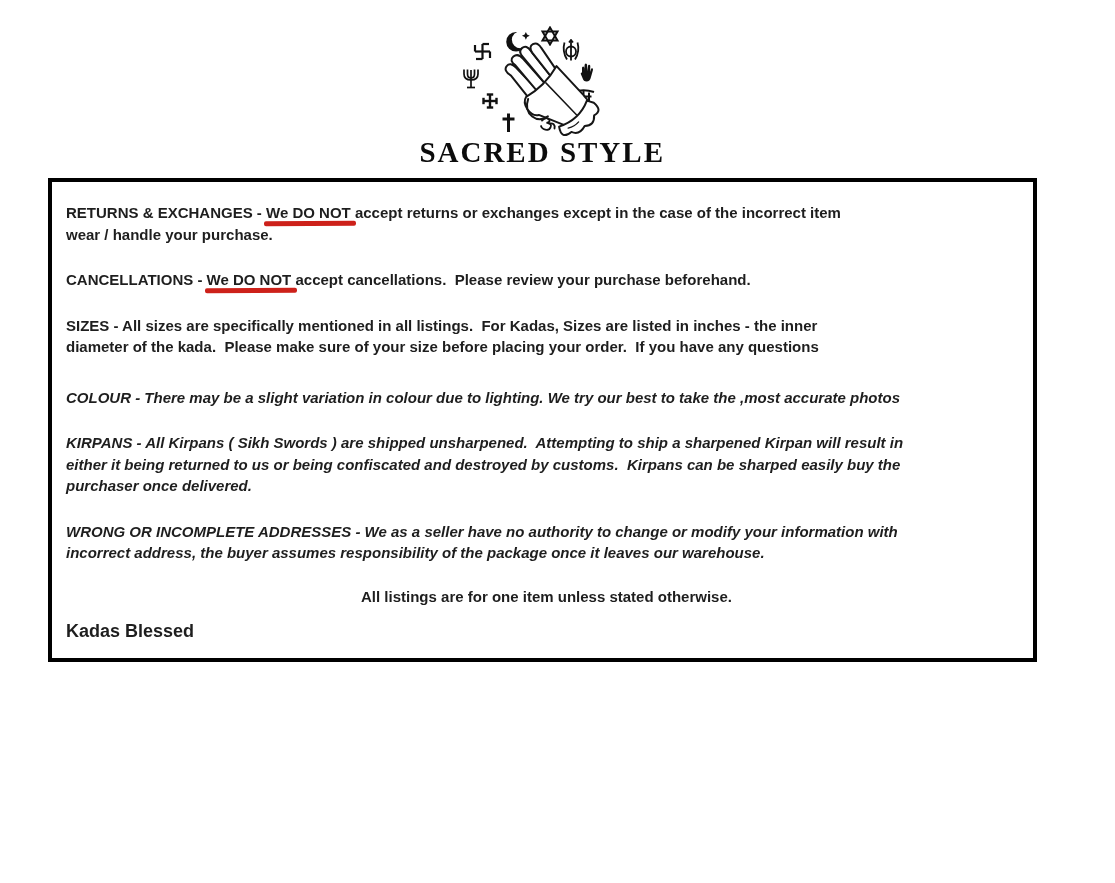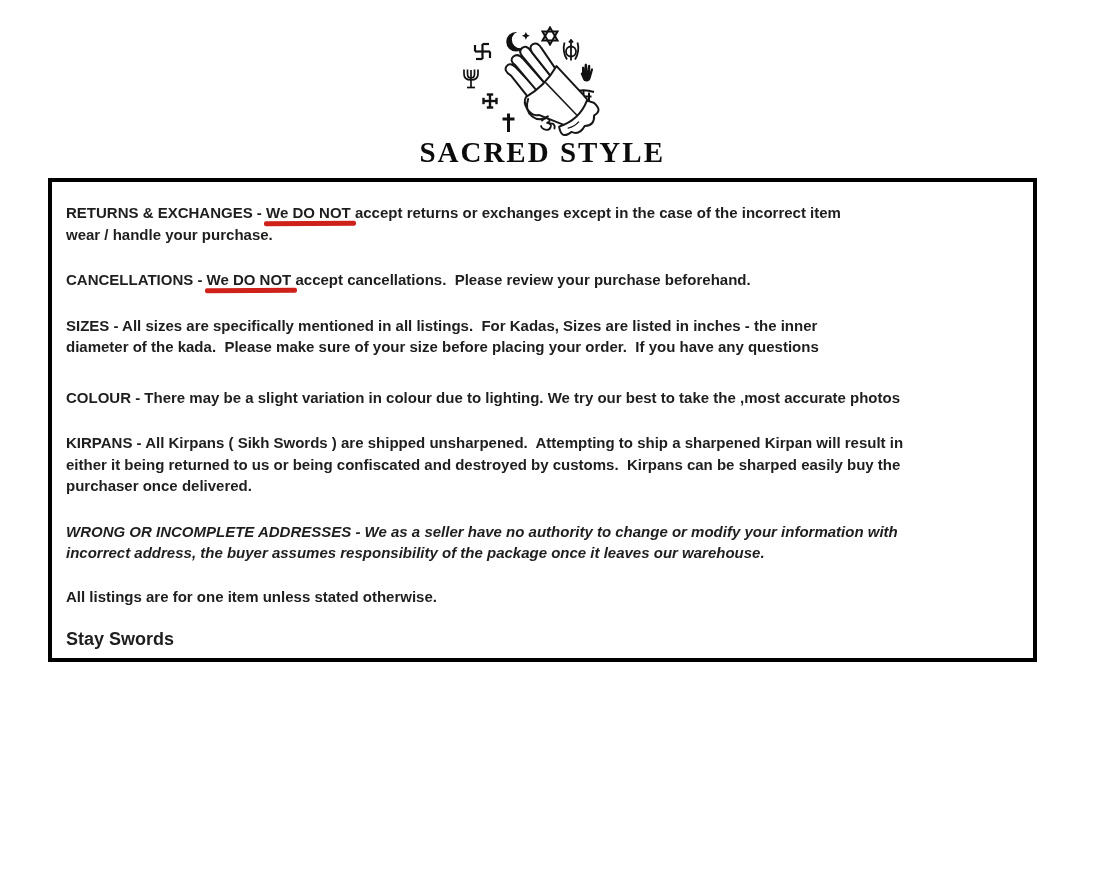--- a/index.html
+++ b/index.html
@@ -32,23 +32,23 @@
   
   .policy-box{
     position:absolute;left:48px;top:178px;
     width:989px;height:484px;box-sizing:border-box;
     border:4px solid var(--border);
     padding:20px 6px 0 14px;
     background:var(--background);
   }
   .para{margin:0 0 24px 0;}
   .para.m29{margin-bottom:29px;}
-  .para.m24h{margin-bottom:24px;}
+  .para.m24h{margin-bottom:24px;font-style:italic;}
   .para.m22{margin-bottom:22px;font-style:italic;}
-  .para.m20{margin-bottom:20px;}
+  .para.m20{margin-bottom:12px;text-align:center;}
   .line{
     white-space:pre;
     font-size:15px;font-weight:bold;line-height:21.5px;
     letter-spacing:0px;
   }
   .closing-line{
     font-size:18px;font-weight:bold;line-height:24px;white-space:pre;
   }
   .em-underline{position:relative;}
   .em-underline::after{
@@ -202,16 +202,16 @@
   <div class="para m22">
     <div class="line">WRONG OR INCOMPLETE ADDRESSES - We as a seller have no authority to change or modify your information with</div>
     <div class="line">incorrect address, the buyer assumes responsibility of the package once it leaves our warehouse.</div>
   </div>
 
   <div class="para m20">
     <div class="line">All listings are for one item unless stated otherwise.</div>
   </div>
 
   <div class="para">
-    <div class="closing-line">Stay Swords</div>
+    <div class="closing-line">Kadas Blessed</div>
   </div>
 
 </div>
 
 </body></html>

